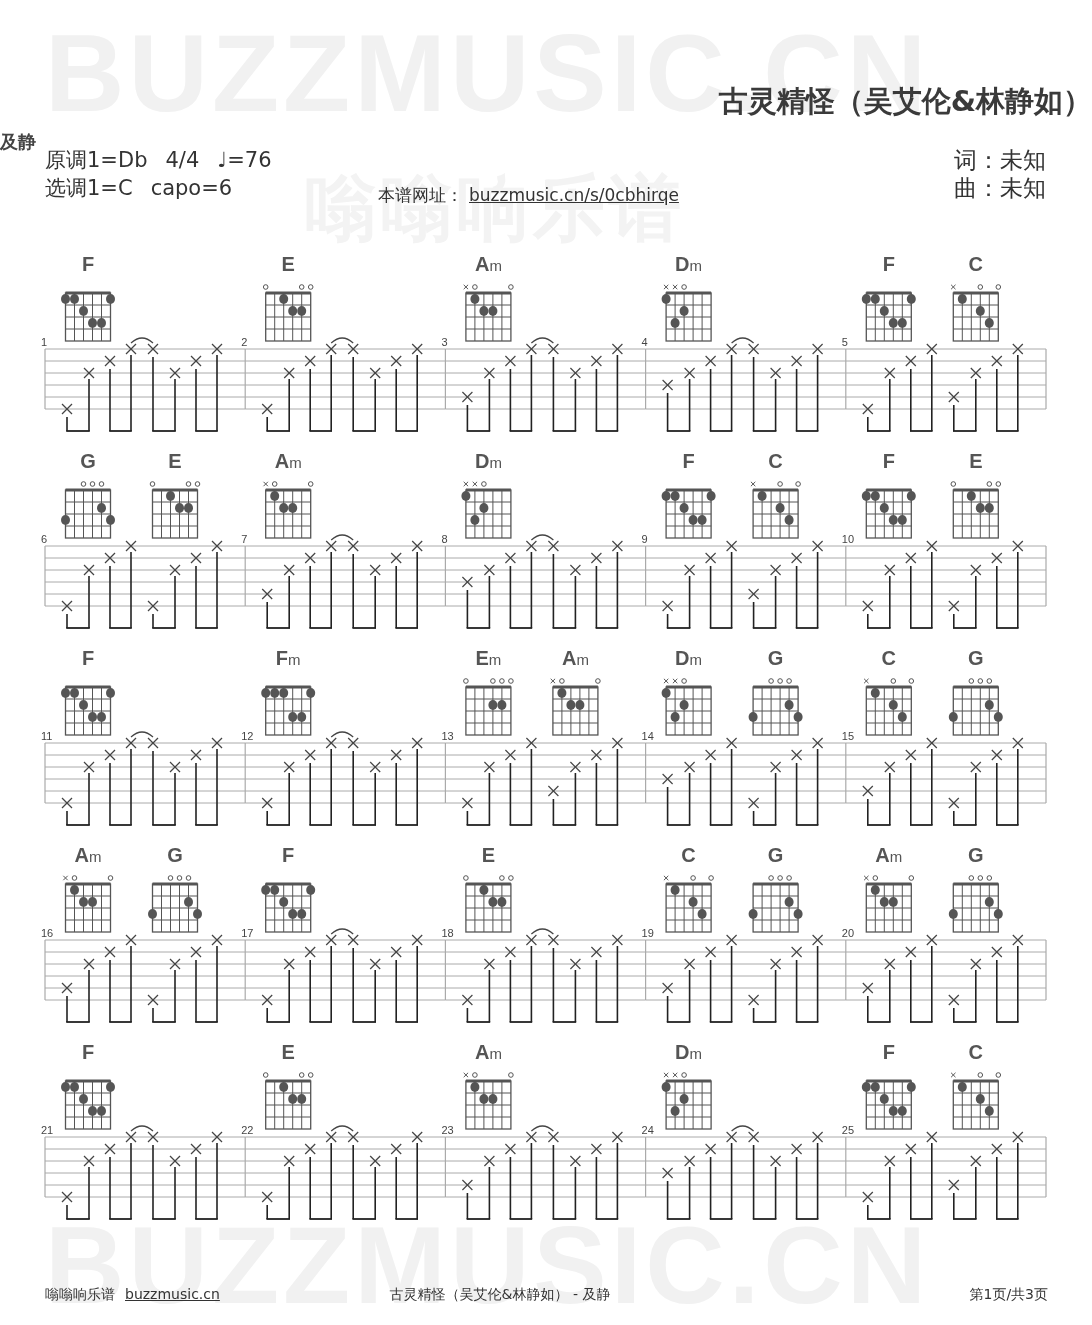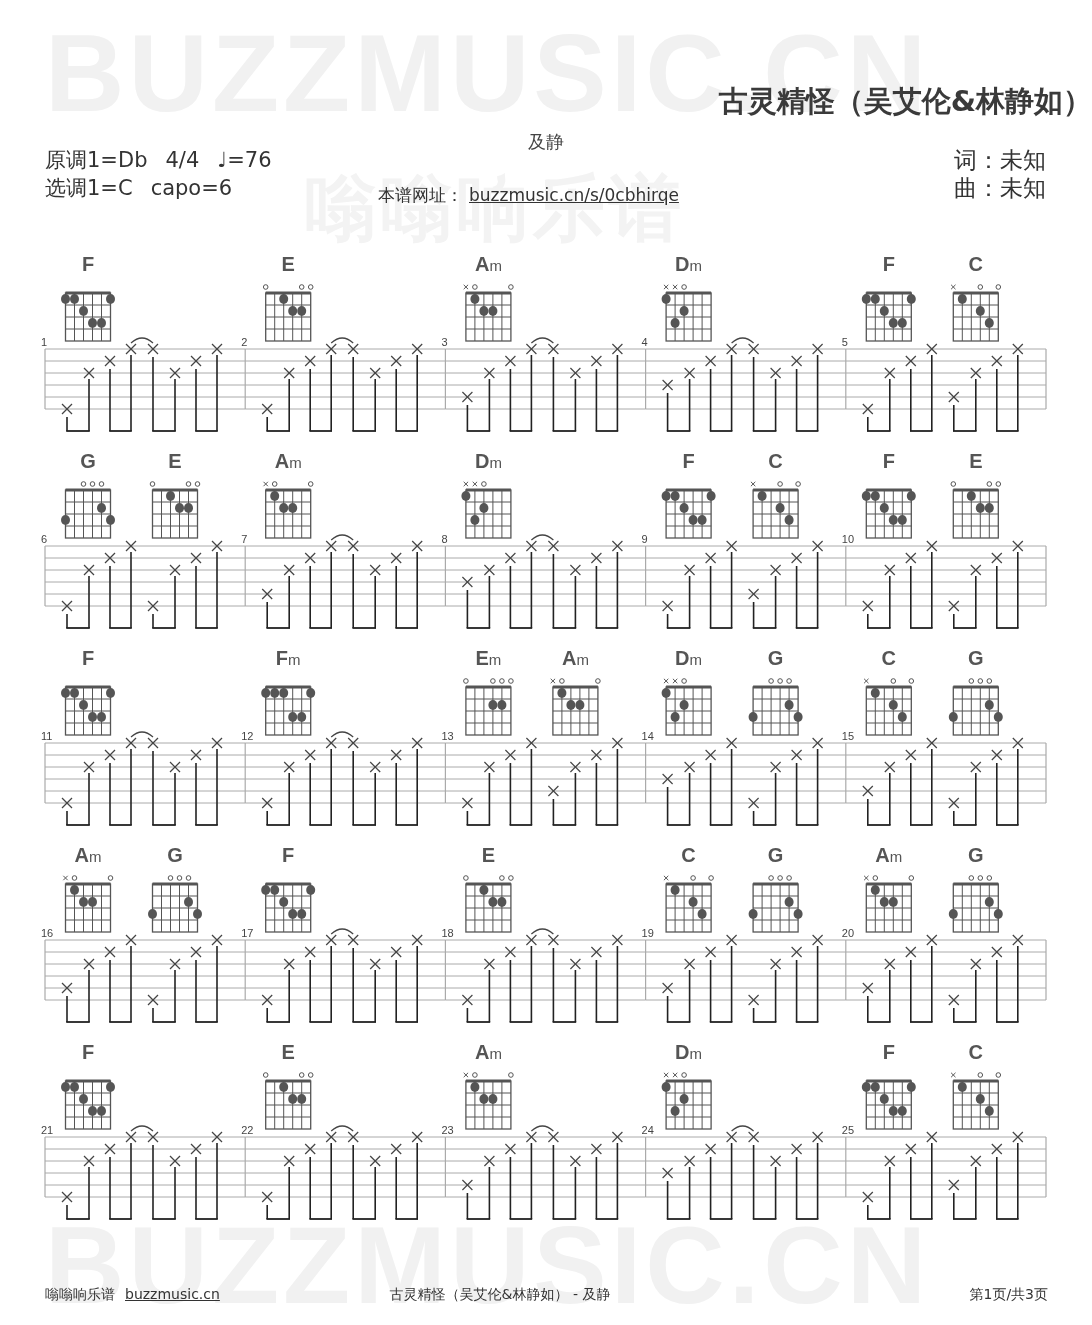--- a/index.html
+++ b/index.html
@@ -3,21 +3,21 @@
 <meta charset="utf-8">
 <style>
   html,body{margin:0;padding:0;background:#fff;}
   body{width:1092px;height:1325px;position:relative;overflow:hidden;font-family:"DejaVu Sans","Liberation Sans",sans-serif;color:#333;}
   .wm{position:absolute;font-family:"Liberation Sans",sans-serif;font-weight:bold;color:#f1f1f1;letter-spacing:4px;white-space:nowrap;z-index:0;user-select:none;}
   .wm-top{left:45px;top:18px;font-size:110px;line-height:110px;}
   .wm-bot{left:45px;top:1210px;font-size:110px;line-height:110px;}
   .wm-cn{left:305px;top:168px;font-size:72px;line-height:80px;color:#f3f3f3;}
   .layer{position:absolute;z-index:1;}
   .title{left:0;width:1092px;top:82px;text-align:right;font-size:29px;font-weight:bold;color:#3a3a3a;}
-  .singer{left:0;width:1092px;top:130px;text-align:center;font-size:18px;color:#444;}
+  .singer{left:0;width:1092px;top:130px;text-align:left;font-size:18px;color:#444;font-weight:bold;}
   .meta-left{left:45px;top:146px;font-size:21px;line-height:28px;color:#333;}
   .meta-left span{margin-right:18px;}
   .url-row{left:378px;top:184px;font-size:17px;color:#333;}
   .url-row a{color:#333;text-decoration:underline;margin-left:6px;}
   .meta-right{right:46px;top:146px;font-size:23px;line-height:28px;text-align:right;color:#333;}
   #score{position:absolute;left:0;top:0;z-index:1;}
   .footer{top:1286px;font-size:14px;color:#333;}
   .f-left{left:45px;}
   .f-left a{color:#333;text-decoration:underline;margin-left:10px;}
   .f-mid{left:0;width:1000px;text-align:center;}

